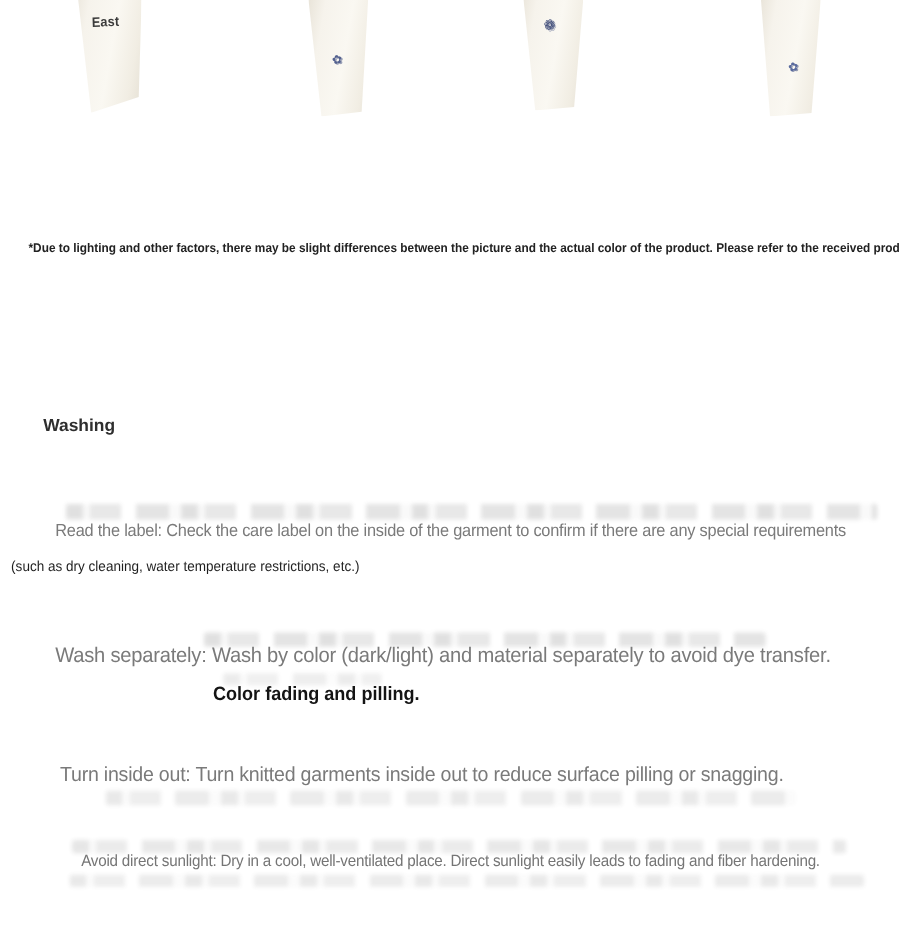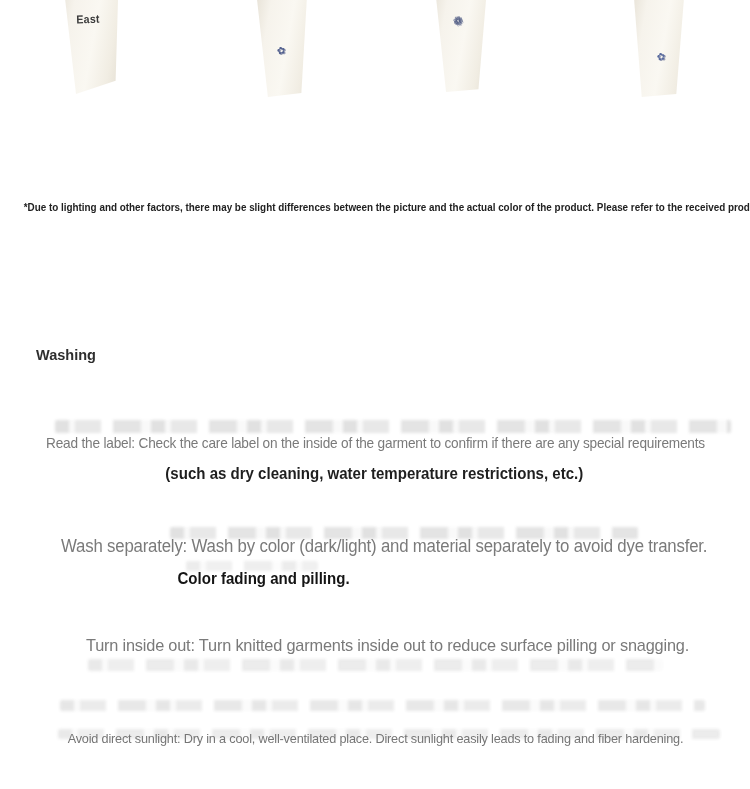--- a/index.html
+++ b/index.html
@@ -58,32 +58,32 @@
   .condense-l { display: inline-block; transform: scaleX(0.96); transform-origin: left; }
 
   .disclaimer {
     left: 0; top: 201px; width: 750px; text-align: center;
     font-size: 10.5px; font-weight: bold; color: #222222; white-space: nowrap;
   }
   .heading {
     left: 36px; top: 345px; width: 153px; 
     font-size: 14.5px; line-height: 20px; font-weight: bold; color: #2e2e2e;
   }
-  .tip-main { color: #7a7a7a; letter-spacing: -0.2px; text-align: center; }
+  .tip-main { color: #7a7a7a; letter-spacing: -0.2px; }
   .tip1-main { left: 0; top: 435px; width: 750px; text-align: center;
     font-size: 14.5px; white-space: nowrap; }
-  .tip1-sub  { left: 0; top: 465px; width: 597px; text-align: right;
-    font-size: 16px; font-weight: bold; color: #1f1f1f; white-space: nowrap; }
+  .tip1-sub  { left: 0; top: 465px; width: 597px; text-align: left;
+    font-size: 12px; font-weight: normal; color: #1f1f1f; white-space: nowrap; }
   .tip2-main { left: 46px; top: 536px; width: 704px;
     font-size: 17.5px; white-space: nowrap; }
   .tip2-sub  { left: 0; top: 570px; width: 527px; text-align: center;
     font-size: 16px; font-weight: bold; color: #141414; white-space: nowrap; }
   .tip3-main { left: 50px; top: 636px; width: 700px;
     font-size: 17px; white-space: nowrap; }
-  .tip4-main { left: 0; top: 731px; width: 750px; text-align: center;
+  .tip4-main { left: 0; top: 710px; width: 750px; text-align: center;
     font-size: 13.5px; white-space: nowrap; color: #757575; }
 </style>
 </head>
 <body>
 
 <div class="page">
 
   <div class="sleeve s1">
     <span class="sleeve-label">East</span>
   </div>

